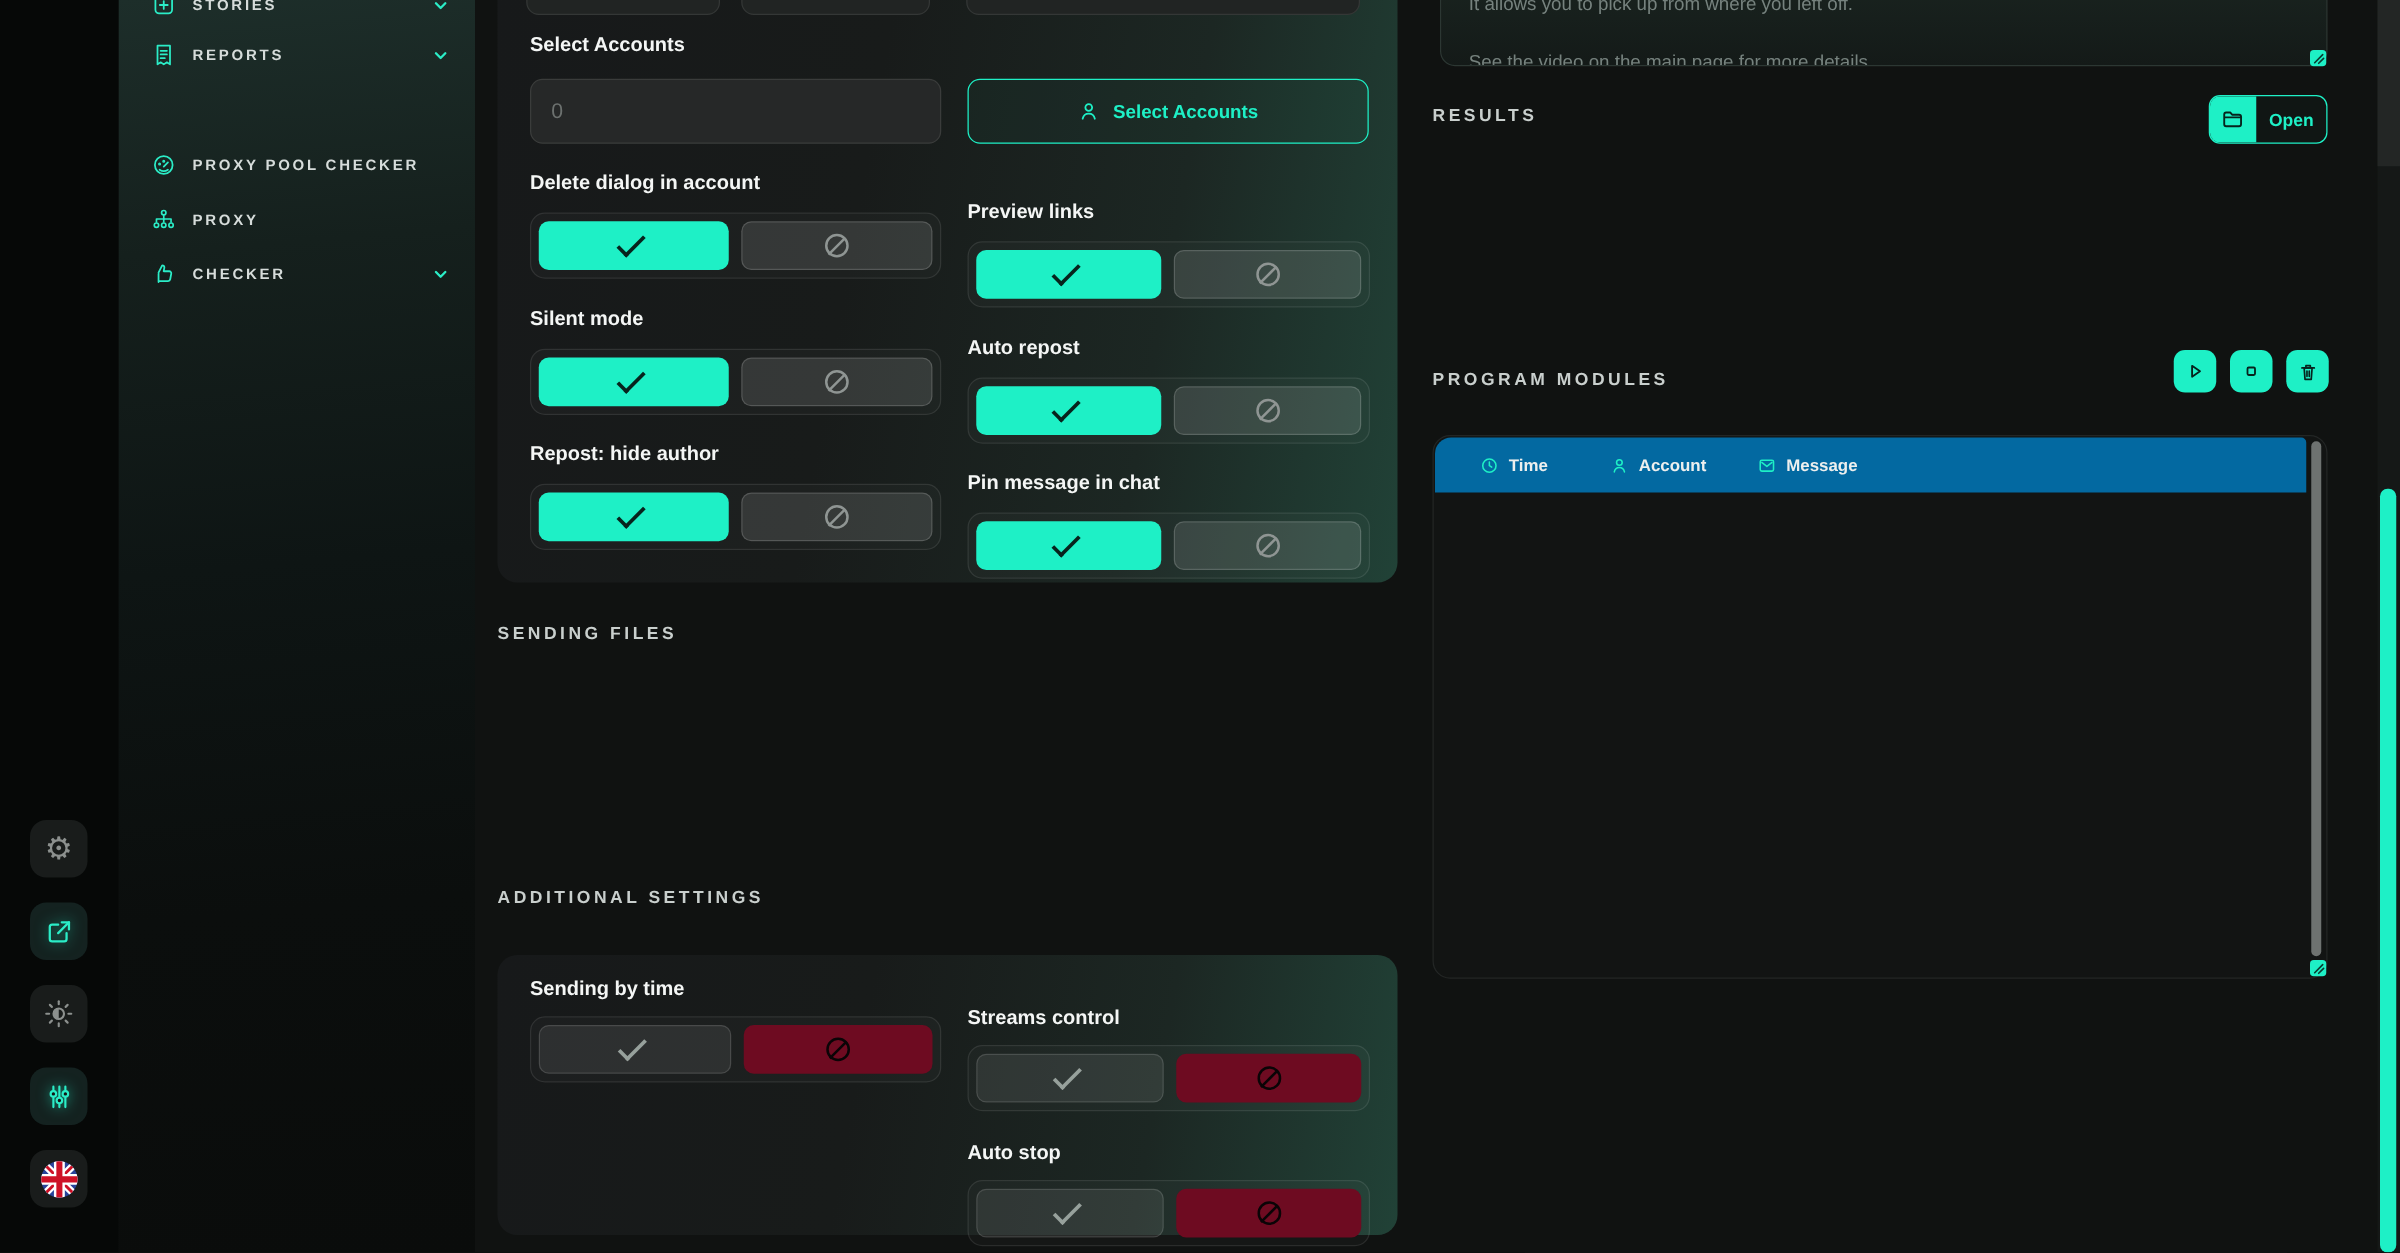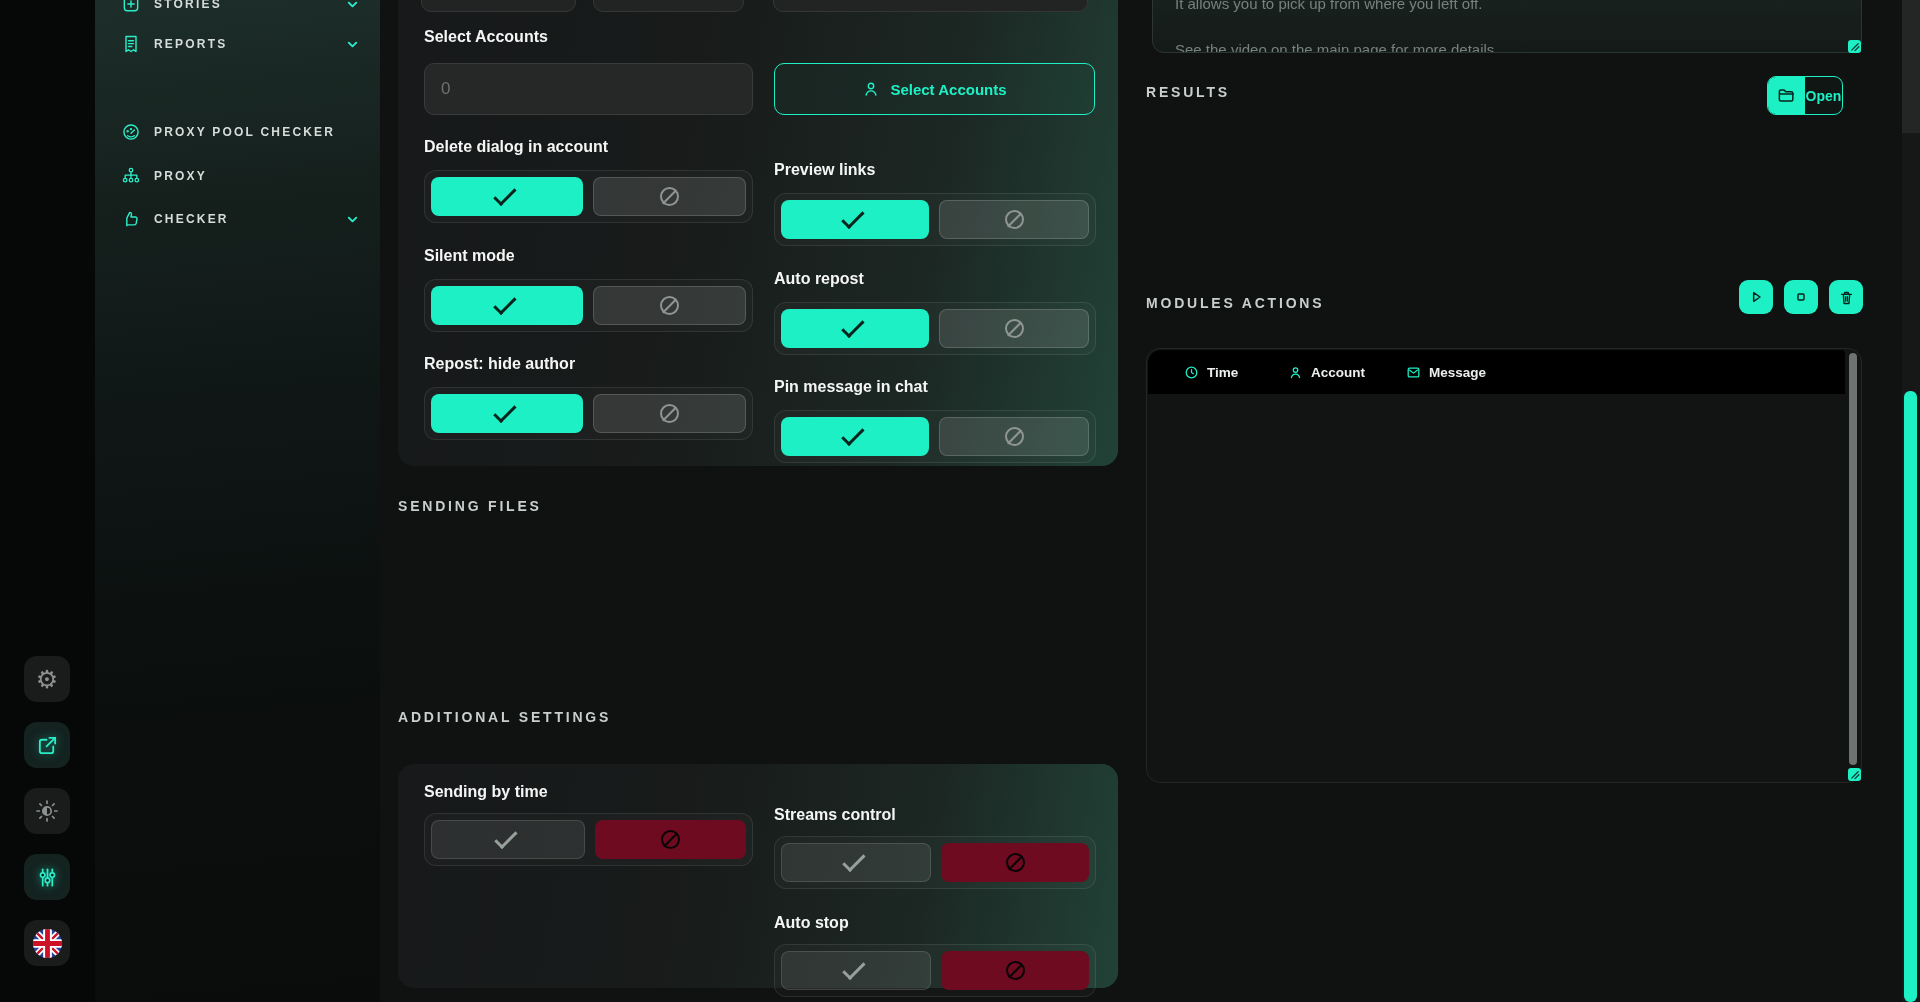--- a/index.html
+++ b/index.html
@@ -61,32 +61,32 @@
 
   .hl-box{position:absolute;left:358px;top:9px;width:354px;height:112px;border:4px solid var(--hl);border-radius:12px;}
 
   
   .infobox{position:absolute;left:1152px;top:-52px;width:710px;height:105px;border-radius:12px;
     border:1px solid #2C3733;background:linear-gradient(180deg,#1C2823 0%,#141A18 100%);overflow:hidden;}
   .info-line{position:absolute;left:22px;color:#76827E;font-size:15px;white-space:nowrap;}
   .grip{position:absolute;width:13px;height:13px;border-radius:3px;background:var(--accent);
     display:flex;align-items:center;justify-content:center;cursor:nwse-resize;}
 
-  .open-btn{position:absolute;left:1767px;top:76px;width:76px;height:39px;border:1.5px solid var(--accent);
+  .open-btn{position:absolute;left:1767px;top:76px;width:95px;height:39px;border:1.5px solid var(--accent);
     border-radius:9px;background:#101614;display:flex;overflow:hidden;cursor:pointer;}
   .open-ic{width:37px;background:var(--accent);display:flex;align-items:center;justify-content:center;}
   .open-tx{flex:1;display:flex;align-items:center;justify-content:center;color:var(--accent);
     font-size:14px;font-weight:700;}
 
   .act-btn{position:absolute;top:280px;width:34px;height:34px;border-radius:9px;background:var(--accent);
     display:flex;align-items:center;justify-content:center;cursor:pointer;}
 
   .table{position:absolute;left:1146px;top:348px;width:716px;height:435px;background:#121413;
     border:1px solid #232625;border-radius:14px;}
-  .thead{position:absolute;left:1px;top:1px;width:697px;height:44px;background:#000000;
+  .thead{position:absolute;left:1px;top:1px;width:697px;height:44px;background:#0369a1;
     border-radius:13px 4px 0 0;}
   .th{position:absolute;top:0;height:44px;display:flex;align-items:center;gap:8px;color:#EDEFEE;
     font-size:13.5px;font-weight:600;}
   .tbl-scroll{position:absolute;left:1849px;top:353px;width:8px;height:412px;background:#6E7270;
     border-radius:4px;cursor:pointer;}
 
   .page-track{position:absolute;left:1902px;top:0;width:18px;height:1002px;background:#151817;}
   .page-track-cap{position:absolute;left:1902px;top:0;width:18px;height:133px;background:#232625;}
   .page-thumb{position:absolute;left:1904px;top:391px;width:13px;height:611px;background:var(--accent);
     border-radius:6px;cursor:pointer;}
@@ -327,21 +327,21 @@
   <div class="open-btn">
     <div class="open-ic">
       <svg width="19" height="19" viewBox="0 0 24 24" fill="none" stroke="#06241D" stroke-width="1.9" stroke-linejoin="round">
           <path d="M3 7a2 2 0 0 1 2-2h4l2 2.3h7a2 2 0 0 1 2 2V17a2 2 0 0 1-2 2H5a2 2 0 0 1-2-2V7z"></path>
           <path d="M3 10h18"></path>
         </svg>
     </div>
     <div class="open-tx">Open</div>
   </div>
 
-  <div class="sec-hdr" style="left:1146px;top:295px">MODULES ACTIONS</div>
+  <div class="sec-hdr" style="left:1146px;top:295px">PROGRAM MODULES</div>
   <div class="act-btn" style="left:1739px">
     <svg width="16" height="16" viewBox="0 0 24 24" fill="none" stroke="#06241D" stroke-width="2.2" stroke-linejoin="round">
         <polygon points="8.5,5.5 18,12 8.5,18.5"></polygon>
       </svg>
   </div>
   <div class="act-btn" style="left:1784px">
     <svg width="16" height="16" viewBox="0 0 24 24" fill="none" stroke="#06241D" stroke-width="2.2" stroke-linejoin="round">
         <rect x="7.5" y="7.5" width="9" height="9" rx="1.5"></rect>
       </svg>
   </div>

